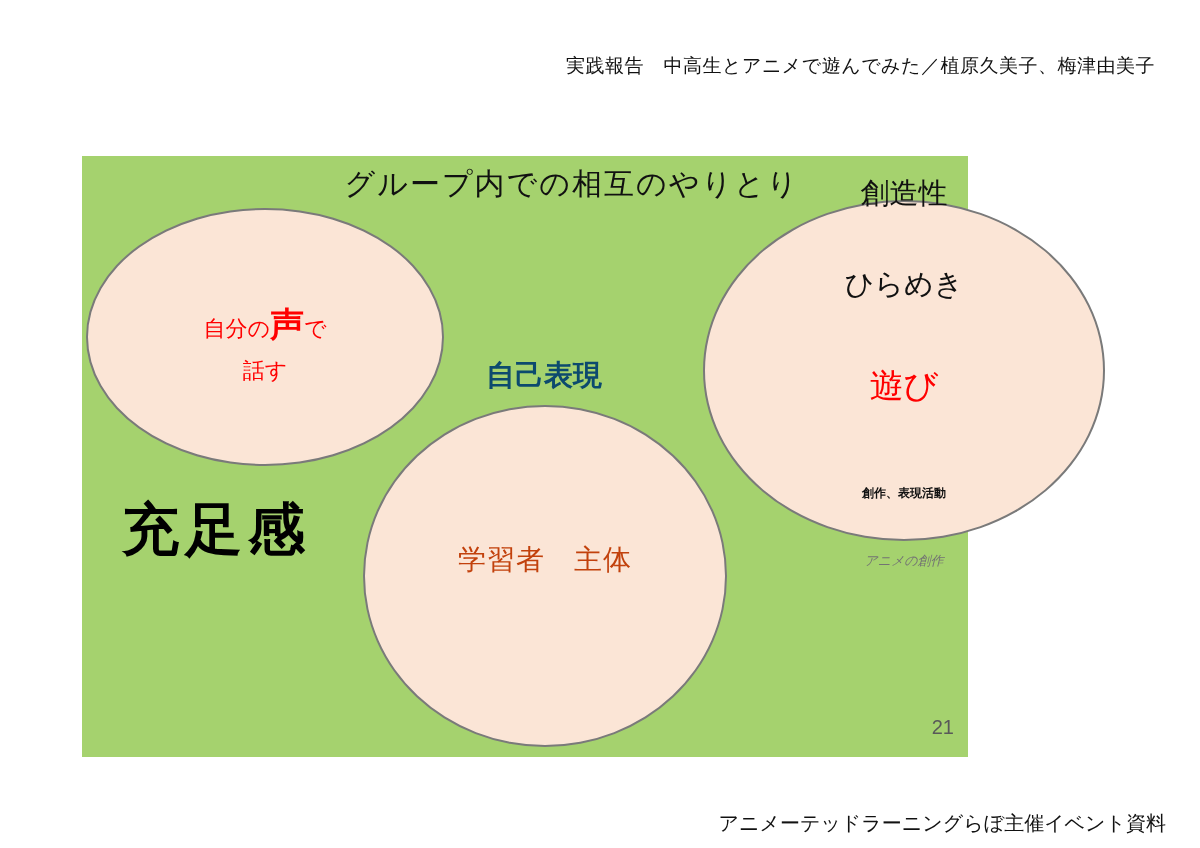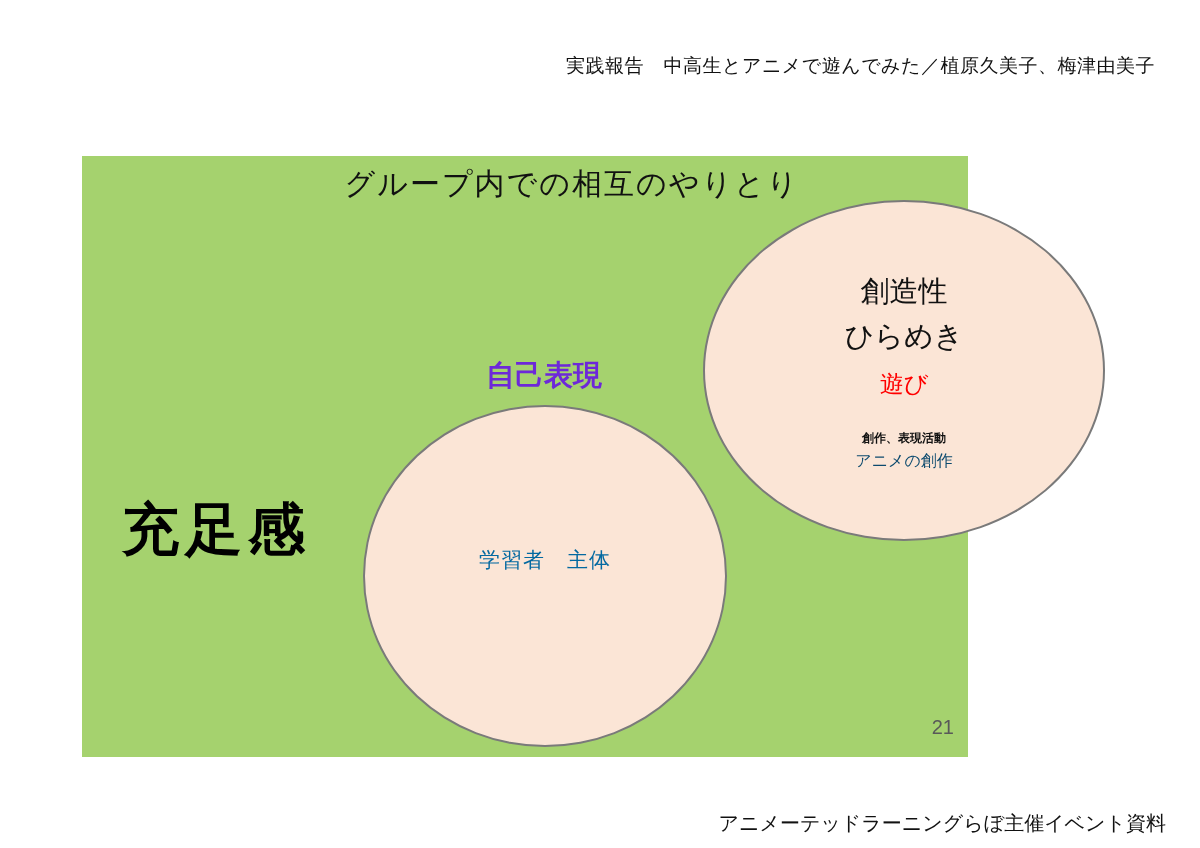--- a/index.html
+++ b/index.html
@@ -46,48 +46,48 @@
     border: 2px solid #7a7a7a;
     border-radius: 50%;
     display: flex;
     flex-direction: column;
     align-items: center;
     justify-content: center;
     text-align: center;
   }
   .ellipse.left   { left: 4px;   top: 52px;  width: 358px; height: 258px; padding-top: 14px; }
   .ellipse.center { left: 281px; top: 249px; width: 364px; height: 342px; padding-bottom: 32px; }
-  .ellipse.right  { left: 621px; top: 44px;  width: 402px; height: 341px; }
+  .ellipse.right  { left: 621px; top: 44px;  width: 402px; height: 341px; gap: 46px; }
 
   
   .voice-line1 { font-size: 22px; color: #ff0000; white-space: nowrap; }
   .voice-line1 .emph { font-size: 34px; font-weight: 600; }
   .voice-line2 { font-size: 22px; color: #ff0000; margin-top: 8px; }
 
   
-  .learner-heading { font-size: 21px; color: #0369a1; letter-spacing: 1px; white-space: nowrap; }
+  .learner-heading { font-size: 28px; color: #c2410c; letter-spacing: 1px; white-space: nowrap; }
   .words-line { font-size: 21px; color: #ff0000; margin-top: 30px; white-space: nowrap; }
   .words-line .emph { font-size: 33px; font-weight: 600; }
 
   
   .creativity-line { font-size: 29px; color: #111111; line-height: 1.55; white-space: nowrap; }
-  .play-line { font-size: 24px; color: #ff0000; margin-top: 10px; white-space: nowrap; }
+  .play-line { font-size: 34px; color: #ff0000; margin-top: 10px; white-space: nowrap; }
   .works-heading { font-size: 12px; font-weight: bold; color: #111111; margin-top: 30px; white-space: nowrap; }
   .works-list { font-size: 17px; color: #111111; margin-top: 6px; white-space: nowrap; }
   .works-list .red-comma { color: #ff0000; }
-  .works-anime { font-size: 16px; color: #0c4a6e; margin-top: 4px; white-space: nowrap; }
+  .works-anime { font-size: 13px; color: #737373; margin-top: 4px; white-space: nowrap; font-style: italic; }
 
   .self-expression {
     position: absolute;
     left: 382px; top: 200px;
     width: 160px;
     text-align: center;
     font-size: 29px;
     font-weight: bold;
-    color: #6d28d9;
+    color: #0c4a6e;
     white-space: nowrap;
   }
   .satisfaction {
     position: absolute;
     left: 40px; top: 336px;
     font-size: 57px;
     font-weight: 600;
     letter-spacing: 6px;
     color: #000000;
     white-space: nowrap;
@@ -110,20 +110,24 @@
 <body>
 
 <div class="slide">
 
   <div class="header-title">実践報告　中高生とアニメで遊んでみた／植原久美子、梅津由美子</div>
 
   <div class="canvas">
 
     <div class="diagram-title">グループ内での相互のやりとり</div>
 
+    <div class="ellipse left">
+      <div class="voice-line1"><span>自分の</span><span class="emph">声</span><span>で</span></div>
+      <div class="voice-line2">話す</div>
+    </div>
 
     <div class="ellipse center">
       <div class="learner-heading">学習者　主体</div>
     </div>
 
     <div class="ellipse right">
       <div class="creativity-line">創造性</div>
       <div class="creativity-line">ひらめき</div>
       <div class="play-line">遊び</div>
       <div class="works-heading">創作、表現活動</div>

